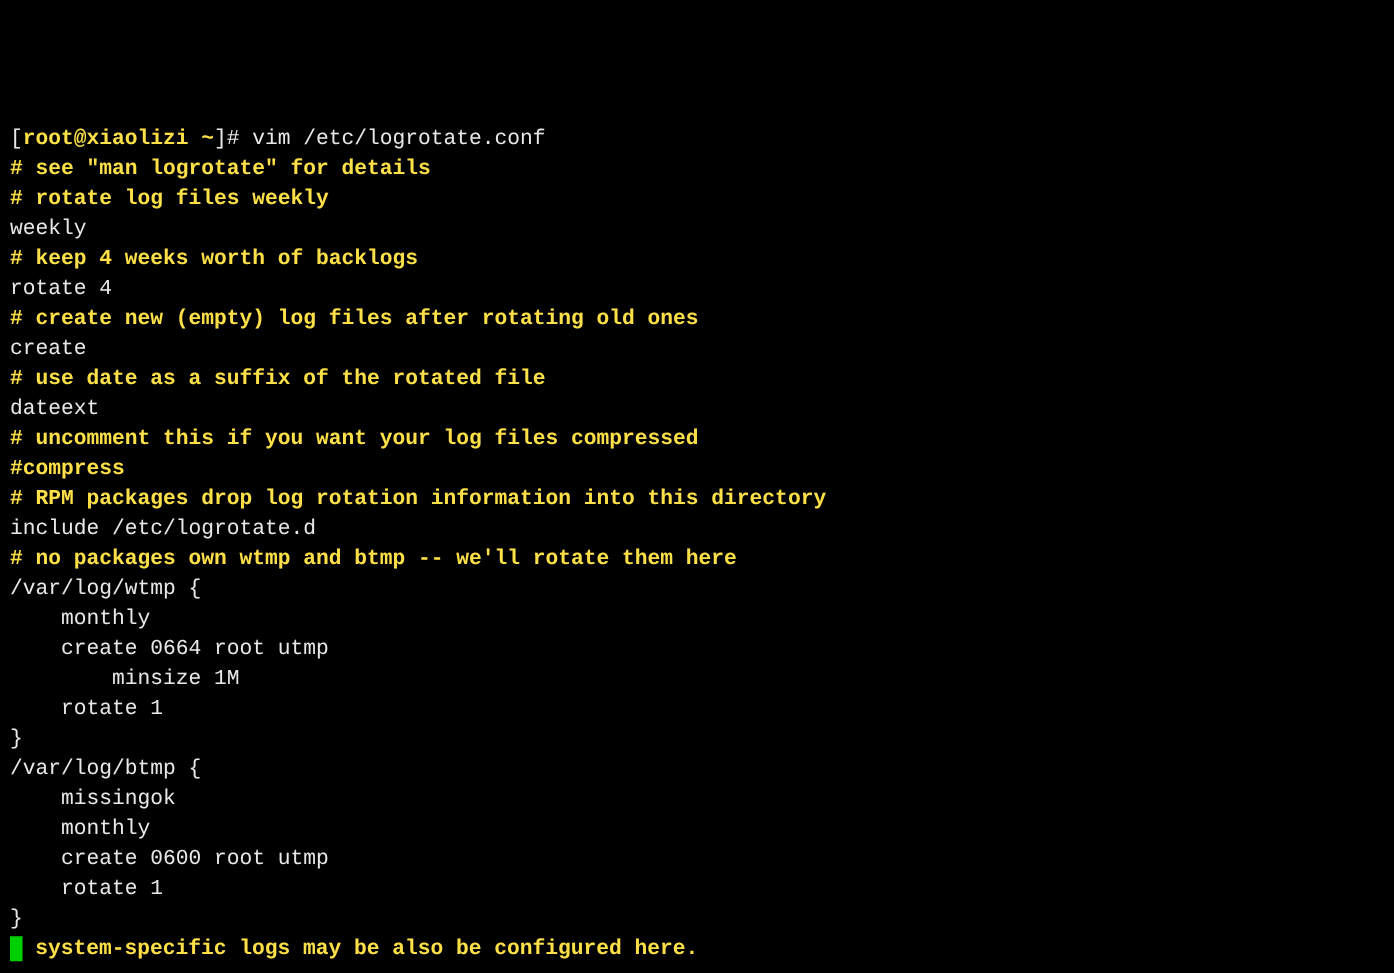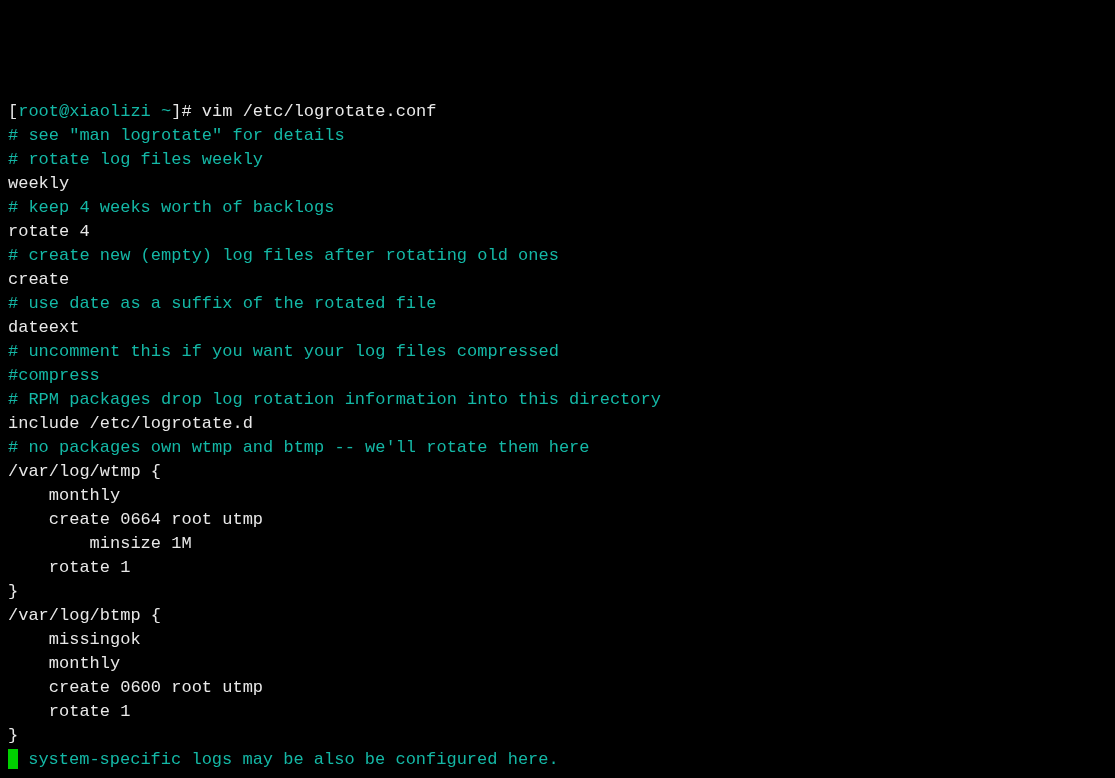--- a/index.html
+++ b/index.html
@@ -16,21 +16,22 @@
       color: #f0f0f0;
       white-space: pre;
       width: 1115px;
       height: 778px;
       overflow: hidden;
     }
     .line {
       display: block;
     }
     .cyan {
-      color: #14b8a6;
+      color: #fde047;
+      font-weight: bold;
     }
     .white {
       color: #e8e8e8;
     }
     .cursor-block {
       background: #00d000;
       color: #000;
       display: inline-block;
       width: 10px;
       height: 20px;

